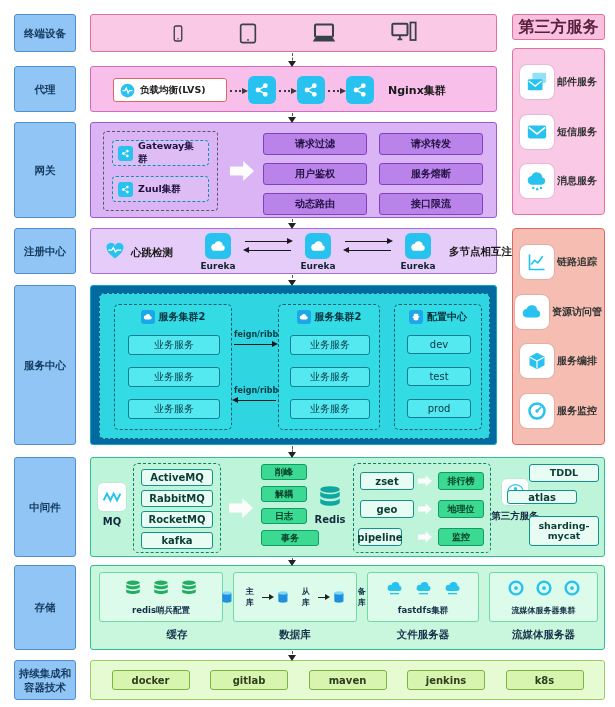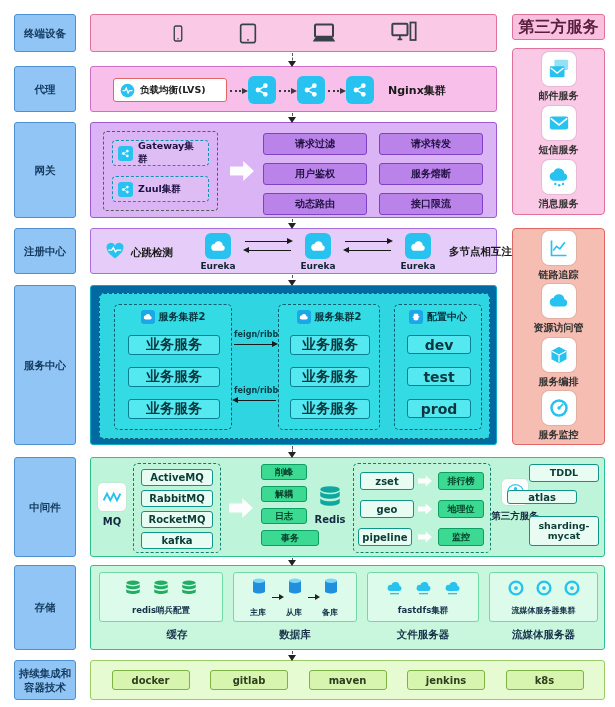--- a/index.html
+++ b/index.html
@@ -21,34 +21,34 @@
   .ic{display:block}
   .feat{position:absolute;width:104px;height:22px;background:#b983e9;border:1px solid #7e41c8;border-radius:3px;display:flex;align-items:center;justify-content:center;font-size:10px;font-weight:600;color:#241145}
   .gwbox{position:absolute;left:8px;width:97px;height:26px;border:1.5px dashed #0b93b4;border-radius:4px;display:flex;align-items:center;gap:5px;padding:0 5px;font-size:9.5px;font-weight:700;color:#1d1040;background:rgba(255,255,255,.12)}
   .gwic{width:15px;height:15px;background:#27c2ef;border-radius:3px;color:#fff;display:flex;align-items:center;justify-content:center;flex:none}
   .eur{position:absolute;width:46px;display:flex;flex-direction:column;align-items:center;gap:2px}
   .euric{width:26px;height:26px;background:#27c2ef;border-radius:6px;color:#fff;display:flex;align-items:center;justify-content:center}
   .eurlbl{font-size:9px;color:#123;font-weight:600}
   .cl{position:absolute;border:1.5px dashed #085e70;border-radius:5px;background:#33dbe5}
   .cltitle{display:flex;align-items:center;gap:4px;justify-content:center;margin-top:5px;font-size:10px;font-weight:700;color:#06323c}
   .clic{width:14px;height:14px;background:#1ba7e8;border-radius:3px;color:#fff;display:flex;align-items:center;justify-content:center;flex:none}
-  .svc{position:absolute;background:#54e9f1;border:1px solid #0a7e93;border-radius:3px;display:flex;align-items:center;justify-content:center;font-size:14px;font-weight:700;color:#093740}
+  .svc{position:absolute;background:#54e9f1;border:1px solid #0a7e93;border-radius:3px;display:flex;align-items:center;justify-content:center;font-size:10px;font-weight:400;color:#093740}
   .feignlbl{position:absolute;font-size:8px;font-weight:700;color:#063a44;white-space:nowrap}
   .mwbox{position:absolute;background:#e9fcf3;border:1px solid #0f9488;border-radius:3px;display:flex;align-items:center;justify-content:center;font-size:10px;color:#0a3d36;font-weight:600;text-align:center;line-height:1.1}
   .greenbox{position:absolute;background:#3bd991;border:1px solid #0c9e63;border-radius:3px;display:flex;align-items:center;justify-content:center;font-size:9px;font-weight:700;color:#07402a}
   .sdash{position:absolute;border:1.5px dashed #0a7f6e;border-radius:5px}
   .whiteic{position:absolute;background:#fff;border:1px solid #bfe8d6;border-radius:6px;display:flex;align-items:center;justify-content:center;color:#27c2ef}
   .iclbl{position:absolute;text-align:center;font-size:10px;font-weight:700;color:#13293f}
   .sect{position:absolute;background:#dcfbea;border:1px solid #6fd9a8;border-radius:3px}
   .secttitle{position:absolute;left:0;right:0;text-align:center;font-size:8.5px;font-weight:600;color:#14324a}
   .cap{position:absolute;text-align:center;font-size:10.5px;font-weight:700;color:#17324a}
-  .dbcol{display:flex;flex-direction:column;gap:12px}
+  .dbcol{display:flex;flex-direction:row;align-items:center;gap:12px}
   .dblbl{font-size:8px;font-weight:600;color:#14324a}
   .tool{width:78px;height:20px;background:#d8f5af;border:1px solid #7cb342;border-radius:3px;display:flex;align-items:center;justify-content:center;font-size:10px;color:#2e3e1f;font-weight:600}
-  .sbitem{display:flex;flex-direction:column;align-items:center;gap:3px}
+  .sbitem{display:flex;flex-direction:row;align-items:center;gap:3px}
   .sbic{width:34px;height:34px;background:#fff;border-radius:7px;display:flex;align-items:center;justify-content:center;color:#27c2ef;box-shadow:0 0 0 1px rgba(0,0,0,.08)}
   .sblabel{font-size:10px;font-weight:700;color:#333}
 </style>
 </head>
 <body>
 
 <div id="canvas">
 
   <svg width="0" height="0" style="position:absolute" aria-hidden="true">
     <defs>
@@ -342,21 +342,21 @@
         <use href="#s-stack"></use>
       </svg>
     <div class="iclbl" style="left:218px;top:56px;width:42px">Redis</div>
     <div class="sdash" style="left:262px;top:5px;width:138px;height:90px">
       <div class="mwbox" style="left:6px;top:8px;width:54px;height:18px">zset</div>
       <div class="fat" style="left:64px;top:11px;width:14px;height:12px"></div>
       <div class="greenbox" style="left:84px;top:8px;width:46px;height:18px">排行榜</div>
       <div class="mwbox" style="left:6px;top:36px;width:54px;height:18px">geo</div>
       <div class="fat" style="left:64px;top:39px;width:14px;height:12px"></div>
       <div class="greenbox" style="left:84px;top:36px;width:46px;height:18px">地理位</div>
-      <div class="mwbox" style="left:4px;top:64px;width:54px;height:18px">pipeline</div>
+      <div class="mwbox" style="left:4px;top:64px;width:44px;height:18px">pipeline</div>
       <div class="fat" style="left:64px;top:67px;width:14px;height:12px"></div>
       <div class="greenbox" style="left:84px;top:64px;width:46px;height:18px">监控</div>
     </div>
     <div class="whiteic" style="left:410px;top:20px;width:28px;height:28px">
         <svg class="ic" style="width:19px;height:19px">
           <use href="#s-nodes"></use>
         </svg>
       </div>
     <div class="iclbl" style="left:398px;top:52px;width:52px;font-size:9.5px">第三方服务</div>
     <div class="mwbox" style="left:438px;top:6px;width:70px;height:18px;font-size:9.5px">TDDL</div>

